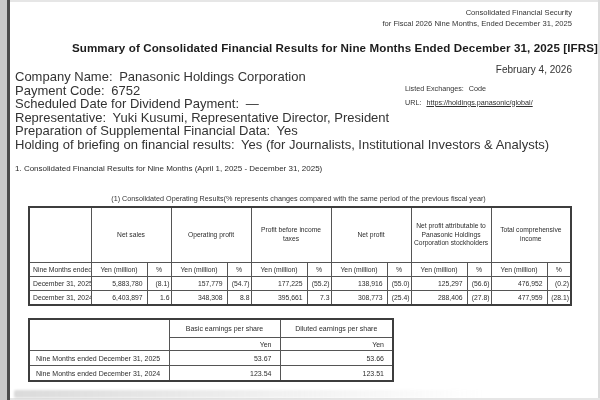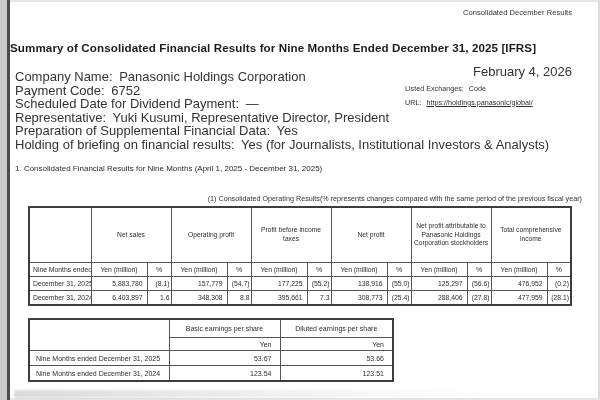--- a/index.html
+++ b/index.html
@@ -17,34 +17,34 @@
   .edge-left-light{position:absolute;left:0;top:0;width:7px;height:400px;background:#c9c9c9;}
   .edge-left-dark{position:absolute;left:7px;top:0;width:3px;height:400px;background:#4b4b4b;}
   .scan-smudge{position:absolute;left:14px;top:390px;width:470px;height:8px;
     background:linear-gradient(to right, rgba(160,160,160,.38), rgba(190,190,190,.22) 55%, rgba(220,220,220,0));
     filter:blur(1.2px);border-radius:2px;}
 
   .doc{position:absolute;left:10px;top:0;width:588px;height:400px;}
 
   .hdr-right{position:absolute;top:8px;right:26px;text-align:right;
     font-size:7.6px;line-height:10.5px;color:#333;}
-  .title{position:absolute;top:41px;left:0;width:100%;text-align:left;
+  .title{position:absolute;top:41px;left:0;width:100%;text-align:right;
     font-size:11.6px;font-weight:bold;color:#1c1c1c;letter-spacing:.1px;}
-  .date{position:absolute;top:64px;right:26px;font-size:13px;color:#333;}
+  .date{position:absolute;top:64px;right:26px;font-size:10px;color:#333;}
 
   .info-left{position:absolute;top:70px;left:5px;font-size:13px;line-height:13.5px;color:#333;}
   .info-right{position:absolute;top:82px;left:395px;font-size:7.2px;line-height:13.5px;color:#333;}
   .info-row{white-space:nowrap;}
   .info-label.tab{display:inline-block;min-width:48px;}
   .info-label{margin-right:3px;}
   .url-link{text-decoration:underline;color:#2e2e2e;cursor:pointer;}
 
   .sec-heading{position:absolute;top:164px;left:5px;font-size:8px;color:#2a2a2a;}
   .subline{position:absolute;top:194px;left:5px;right:16px;display:flex;
-    justify-content:flex-end;font-size:7.2px;color:#333;}
+    justify-content:center;font-size:7.2px;color:#333;}
 
   table{border-collapse:collapse;table-layout:fixed;background:#fff;}
   .t1{position:absolute;top:206px;left:18px;width:544px;
     border:2px solid #3d3d3d;font-size:6.8px;color:#2d2d2d;}
   .t1 td{border:1px solid #555;padding:0;overflow:hidden;}
   .t1 .gh td{height:52px;text-align:center;vertical-align:middle;
     font-size:6.7px;line-height:8.6px;padding:1px;}
   .t1 .sub td{height:13px;}
   .t1 .data td{height:13px;}
   .t1 td.lbl{text-align:left;padding-left:3px;white-space:nowrap;}
@@ -68,21 +68,22 @@
 <div class="edge-top"></div>
 <div class="edge-right"></div>
 <div class="edge-bottom"></div>
 <div class="edge-left-light"></div>
 <div class="edge-left-dark"></div>
 <div class="scan-smudge"></div>
 
 <div class="doc">
 
   <div class="hdr-right">
-    <div>Consolidated December Results</div>
+    <div>Consolidated Financial Security</div>
+    <div>for Fiscal 2026 Nine Months, Ended December 31, 2025</div>
   </div>
 
   <div class="title">Summary of Consolidated Financial Results for Nine Months Ended December 31, 2025 [IFRS]</div>
   <div class="date">February 4, 2026</div>
 
   <div class="info-left">
     <div class="info-row">
       <span class="info-label tab">Company Name:</span>
       <span>Panasonic Holdings Corporation</span>
     </div>

